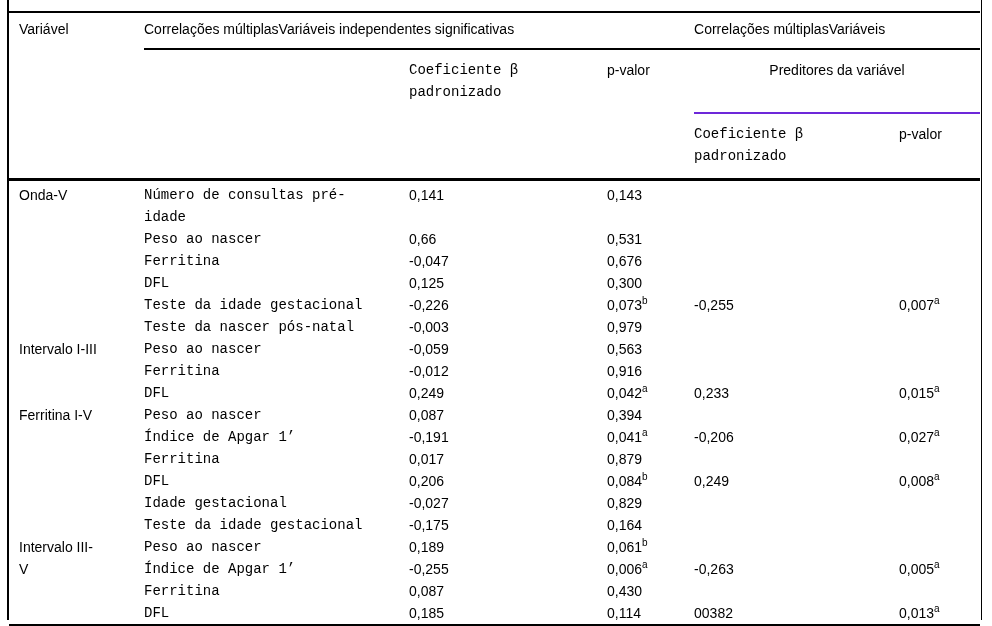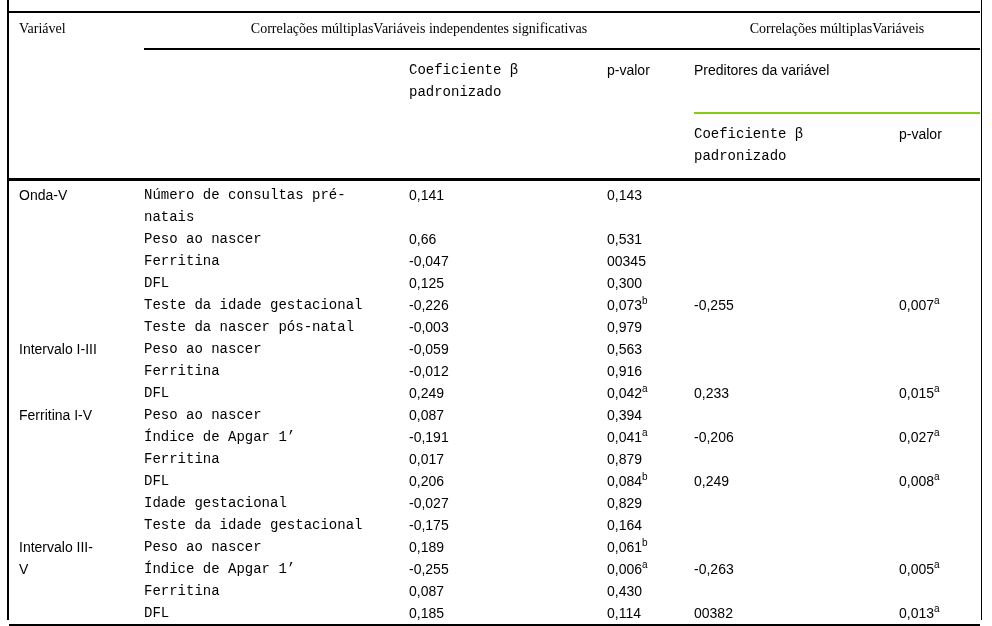--- a/index.html
+++ b/index.html
@@ -12,24 +12,24 @@
   #vline-right{left:980.5px;}
   table.stats{
     position:absolute;left:9px;top:11px;width:971px;
     border-collapse:collapse;table-layout:fixed;
     font-size:14px;line-height:22px;
     border-top:2px solid #000;border-bottom:2px solid #000;
   }
   th,td{font-weight:normal;text-align:left;vertical-align:top;padding:0;overflow:hidden;}
   .pre{white-space:pre-line;font-family:Liberation Mono, monospace;}
   .c-group{padding-left:10px;white-space:pre-line;}
-  thead tr.h1 th{height:30px;padding-top:5px;font-family:Liberation Serif, serif;}
-  thead tr.h1 th.grp{text-align:center;border-bottom:2px solid #000;}
+  thead tr.h1 th{height:30px;padding-top:5px;}
+  thead tr.h1 th.grp{border-bottom:2px solid #000;}
   thead tr.h2 th, thead tr.h2 td{height:53px;padding-top:9px;}
-  thead tr.h2 th.preditores{border-bottom:2px solid #84cc16;}
+  thead tr.h2 th.preditores{text-align:center;border-bottom:2px solid #6d28d9;}
   thead tr.h3 th, thead tr.h3 td{height:55px;padding-top:9px;}
   tbody tr{height:22px;padding-left:16px;}
   tbody tr:first-child td{border-top:3px solid #000;padding-top:3px;}
   sup{font-size:10px;line-height:0;}
 </style>
 </head>
 <body>
 
 <div id="screen">
   <div id="vline-left" class="vline"></div>
@@ -61,37 +61,37 @@
         <td colspan="3"></td>
         <th class="pre">Coeficiente β
 padronizado</th>
         <th>p-valor</th>
       </tr>
     </thead>
     <tbody>
         <tr>
           <td class="c-group" rowspan="6">Onda-V</td>
           <td class="pre">Número de consultas pré-
-natais</td>
+idade</td>
           <td>0,141</td>
           <td>0,143</td>
           <td></td>
           <td></td>
         </tr>
         <tr>
           <td class="pre">Peso ao nascer</td>
           <td>0,66</td>
           <td>0,531</td>
           <td></td>
           <td></td>
         </tr>
         <tr>
           <td class="pre">Ferritina</td>
           <td>-0,047</td>
-          <td>00345</td>
+          <td>0,676</td>
           <td></td>
           <td></td>
         </tr>
         <tr>
           <td class="pre">DFL</td>
           <td>0,125</td>
           <td>0,300</td>
           <td></td>
           <td></td>
         </tr>

